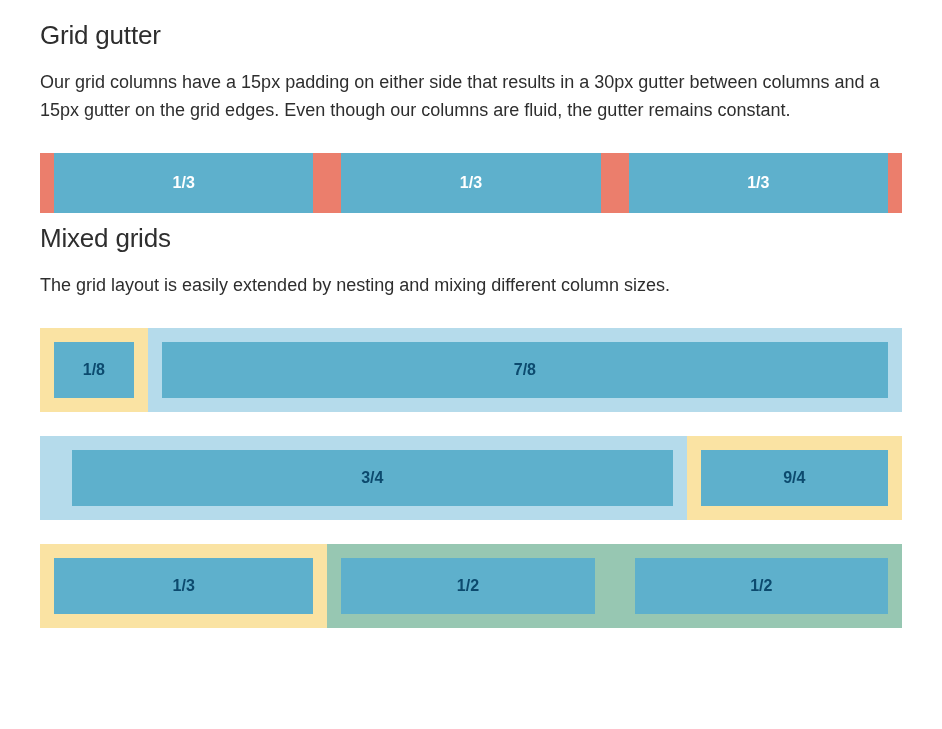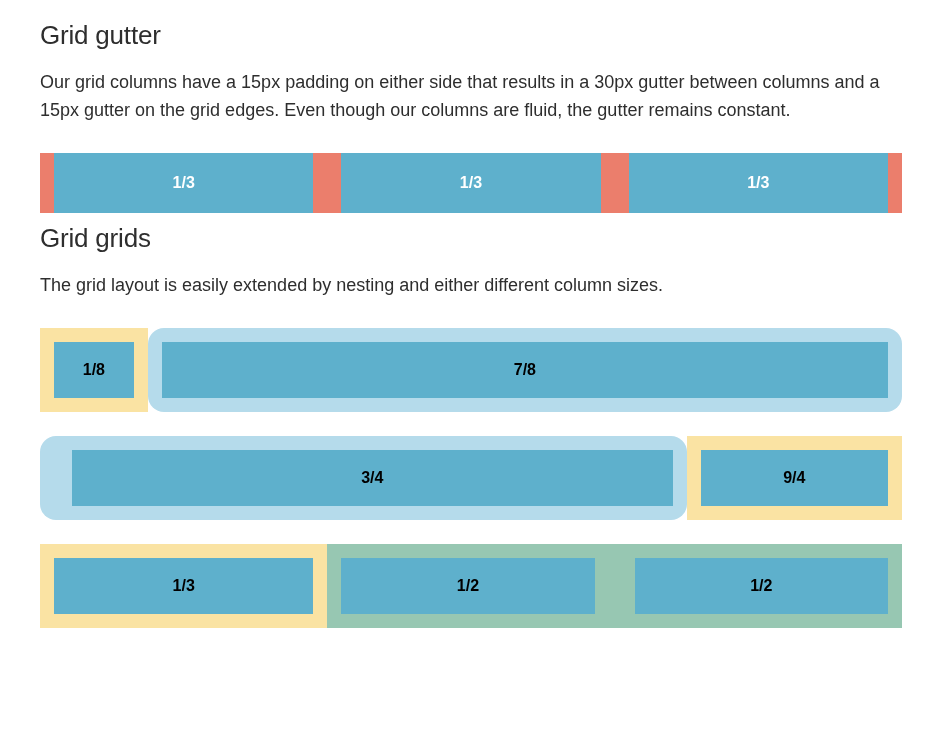--- a/index.html
+++ b/index.html
@@ -65,28 +65,28 @@
 
     
     .mixed-row {
       display: flex;
       margin-bottom: 24px;
     }
     .wrap {
       padding: 14px;
     }
     .wrap-yellow { background: #fae3a3; }
-    .wrap-lightblue { background: #b5dbeb; border-radius: 16px; }
+    .wrap-lightblue { background: #b5dbeb; }
 
     .inner {
       background: #5eb0cc;
       display: flex;
       align-items: center;
       justify-content: center;
-      color: #000000;
+      color: #0c4a6e;
       font-weight: 700;
       font-size: 16px;
       height: 56px;
     }
 
     
     .w-1-8 { width: 12.5%; }
     .w-7-8 { width: 87.5%; }
     .w-3-4 { width: 75%; padding-left: 32px; }
     .w-1-4 { width: 25%; }
@@ -121,22 +121,22 @@
   <p class="desc">Our grid columns have a 15px padding on either side that results in a 30px gutter between columns and a 15px gutter on the grid edges. Even though our columns are fluid, the gutter remains constant.</p>
 
   <div class="gutter-row">
     <div class="gutter-col">1/3</div>
     <div class="gutter-col">1/3</div>
     <div class="gutter-col">1/3</div>
   </div>
 </div>
 
 <div class="section">
-  <h2>Grid grids</h2>
-  <p class="desc">The grid layout is easily extended by nesting and either different column sizes.</p>
+  <h2>Mixed grids</h2>
+  <p class="desc">The grid layout is easily extended by nesting and mixing different column sizes.</p>
 
   <div class="mixed-row">
     <div class="wrap wrap-yellow w-1-8">
       <div class="inner">1/8</div>
     </div>
     <div class="wrap wrap-lightblue w-7-8">
       <div class="inner">7/8</div>
     </div>
   </div>
 

